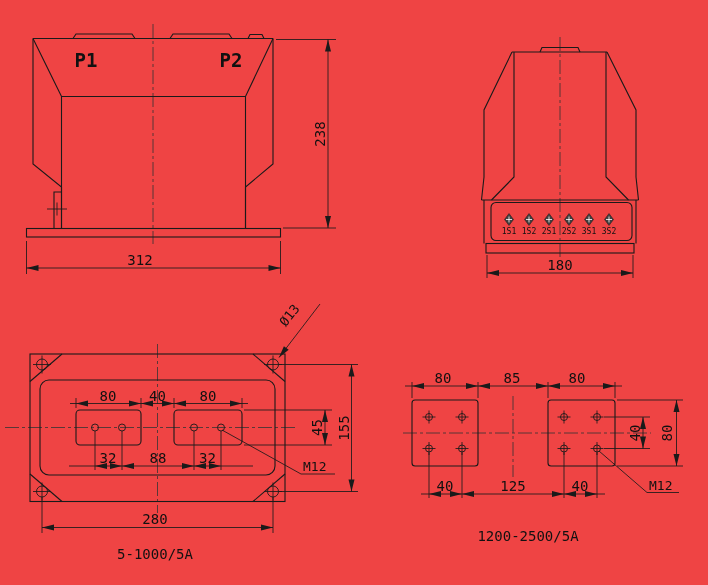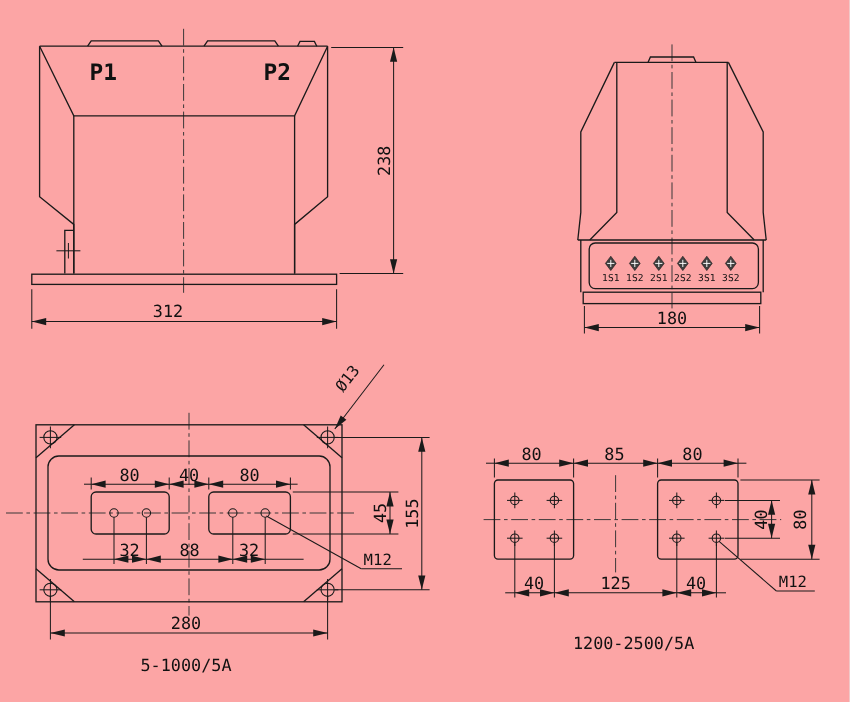--- a/index.html
+++ b/index.html
@@ -1,16 +1,16 @@
 <!DOCTYPE html>
 <html><head>
 <meta charset="utf-8">
 <style>
   html,body{margin:0;padding:0;background:#e8e8e8;}
-  .stage{width:708px;height:585px;background:#fca5a5;position:relative;overflow:hidden;
+  .stage{width:708px;height:585px;background:#ef4444;position:relative;overflow:hidden;
          font-family:"DejaVu Sans Mono",monospace;}
   svg{display:block;}
   .ol{stroke:#1a1a1a;stroke-width:1.1;fill:none;stroke-linecap:butt;stroke-linejoin:miter;}
   .tl{stroke:#1a1a1a;stroke-width:0.85;fill:none;}
   .cl{stroke:#333;stroke-width:0.8;fill:none;stroke-dasharray:14 3 3 3;}
   .hw{stroke:#1a1a1a;stroke-width:0.9;fill:none;}
   text{fill:#111;font-family:"DejaVu Sans Mono",monospace;}
   .dim{font-size:14px;}
   .cap{font-size:14px;}
   .lbl{font-size:13px;}

